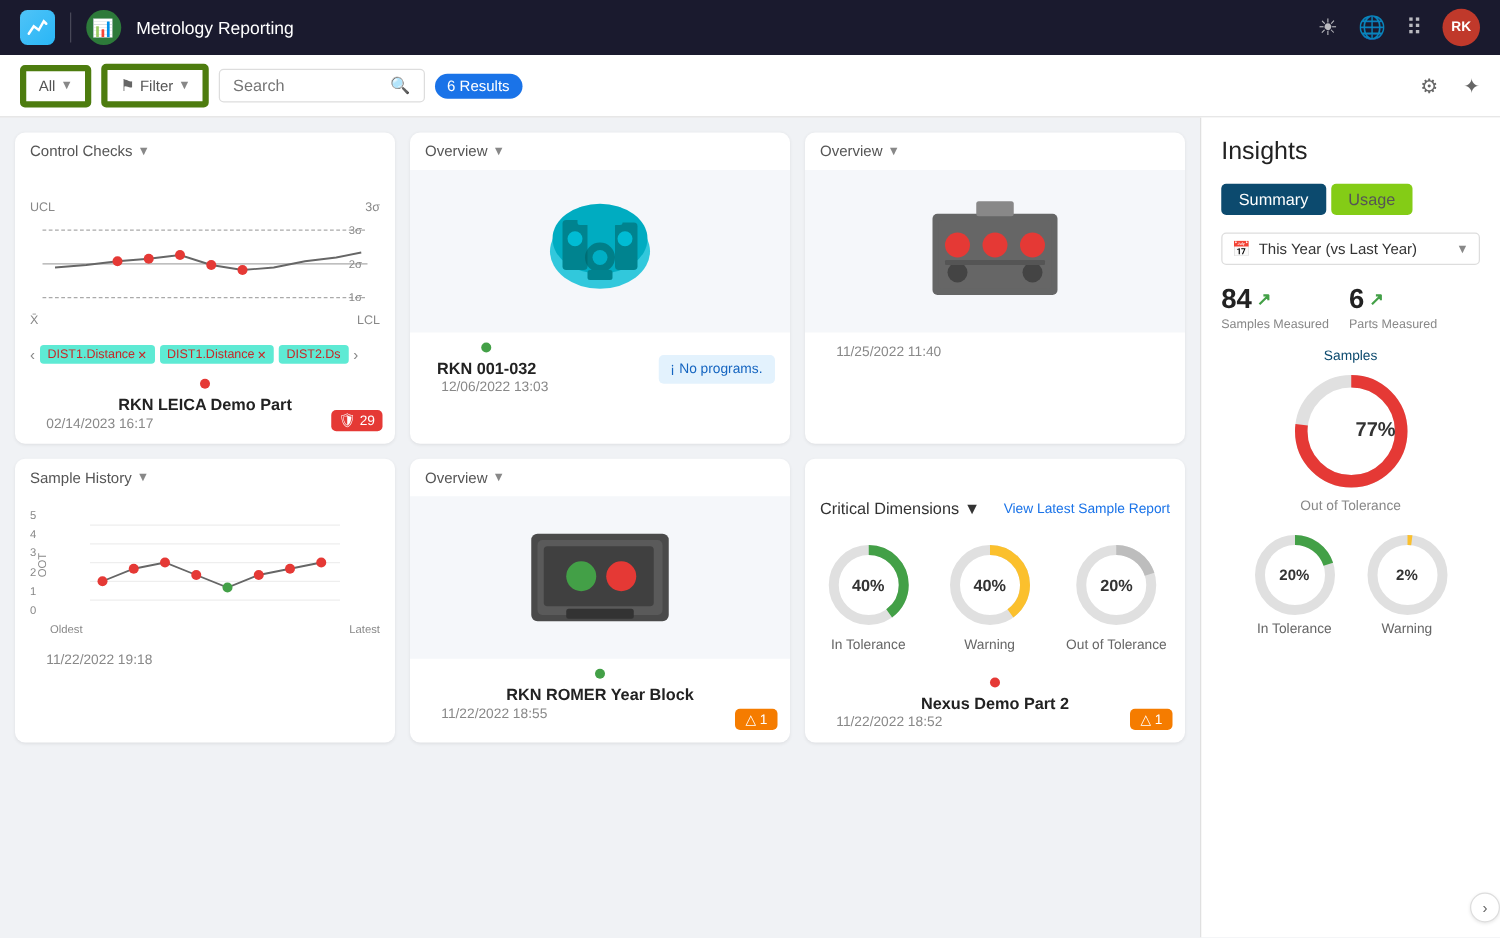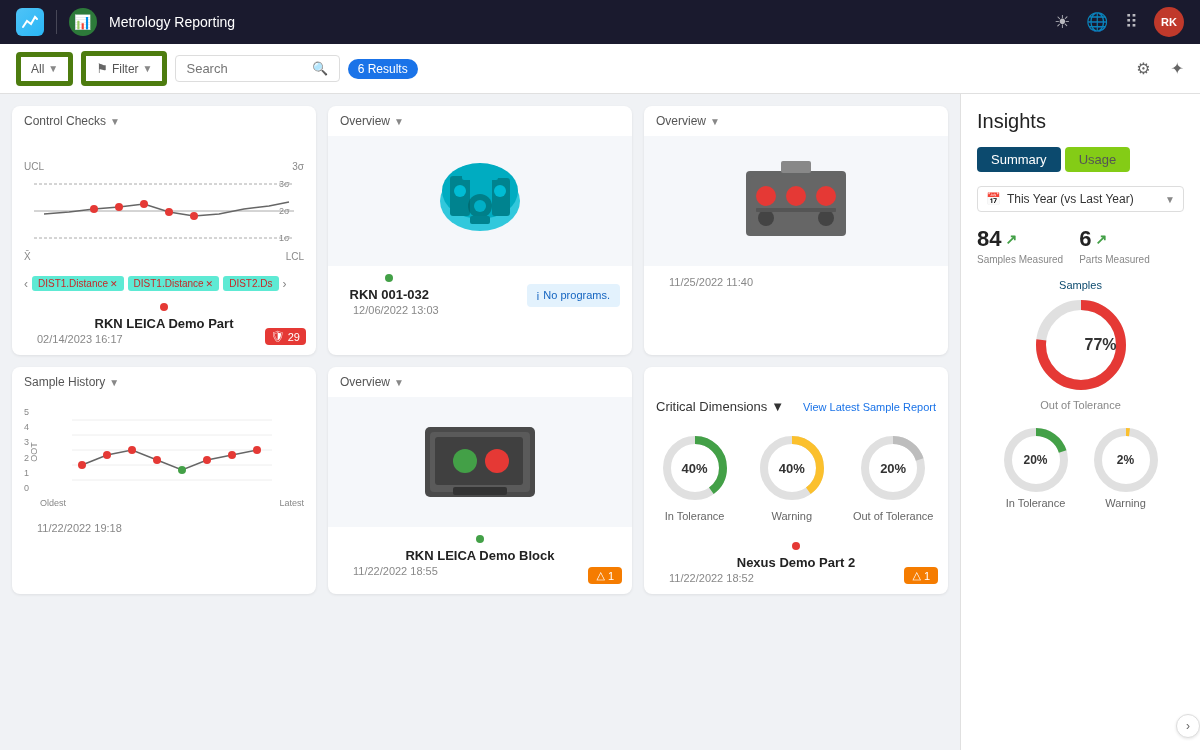--- a/index.html
+++ b/index.html
@@ -371,21 +371,21 @@
 
           <circle cx="50" cy="54" r="12" fill="#43a047"></circle>
 
           <circle cx="82" cy="54" r="12" fill="#e53935"></circle>
           <rect x="38" y="80" width="54" height="8" rx="2" fill="#333"></rect>
         </svg>
       </div>
       <div class="card-footer">
         <div class="card-part-name">
           <span class="status-dot green"></span>
-          <span>RKN LEICA Demo Block</span>
+          <span>RKN ROMER Year Block</span>
         </div>
         <div class="card-date">11/22/2022 18:55</div>
       </div>
       <div class="warning-badge-orange">
         <span>△</span>
         <span>1</span>
       </div>
     </div>
 
     <div class="card">

